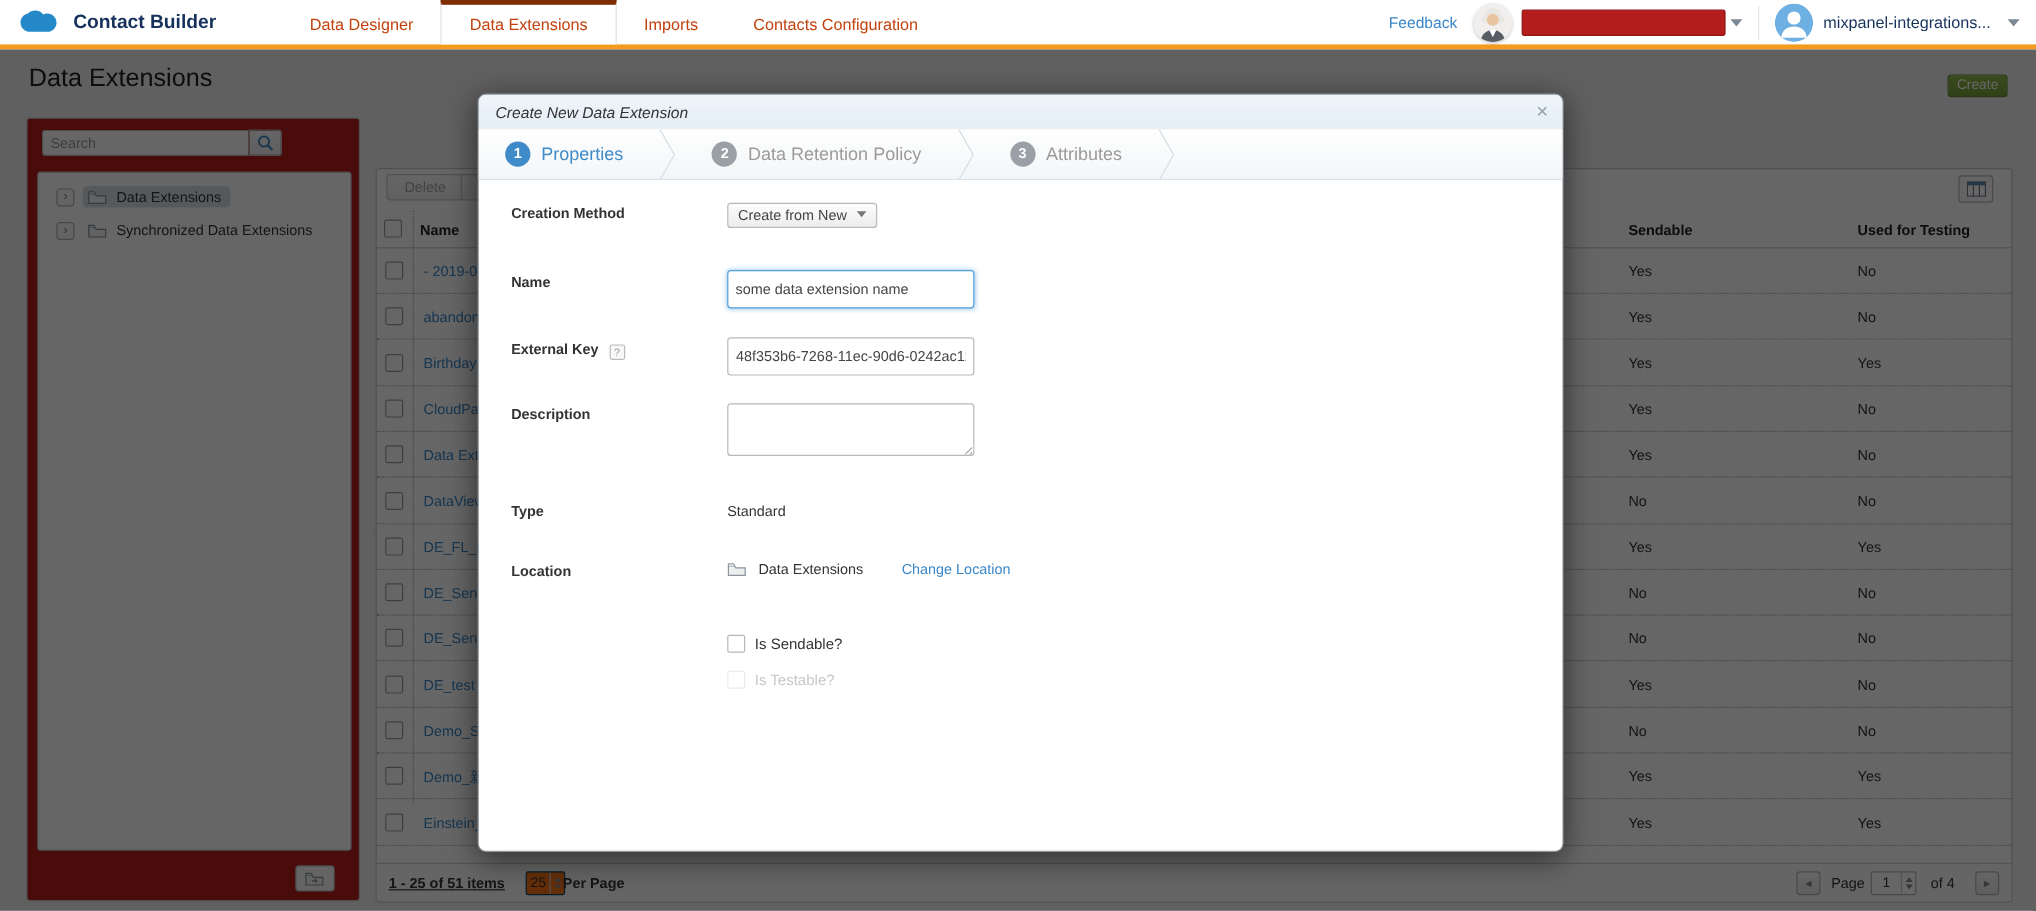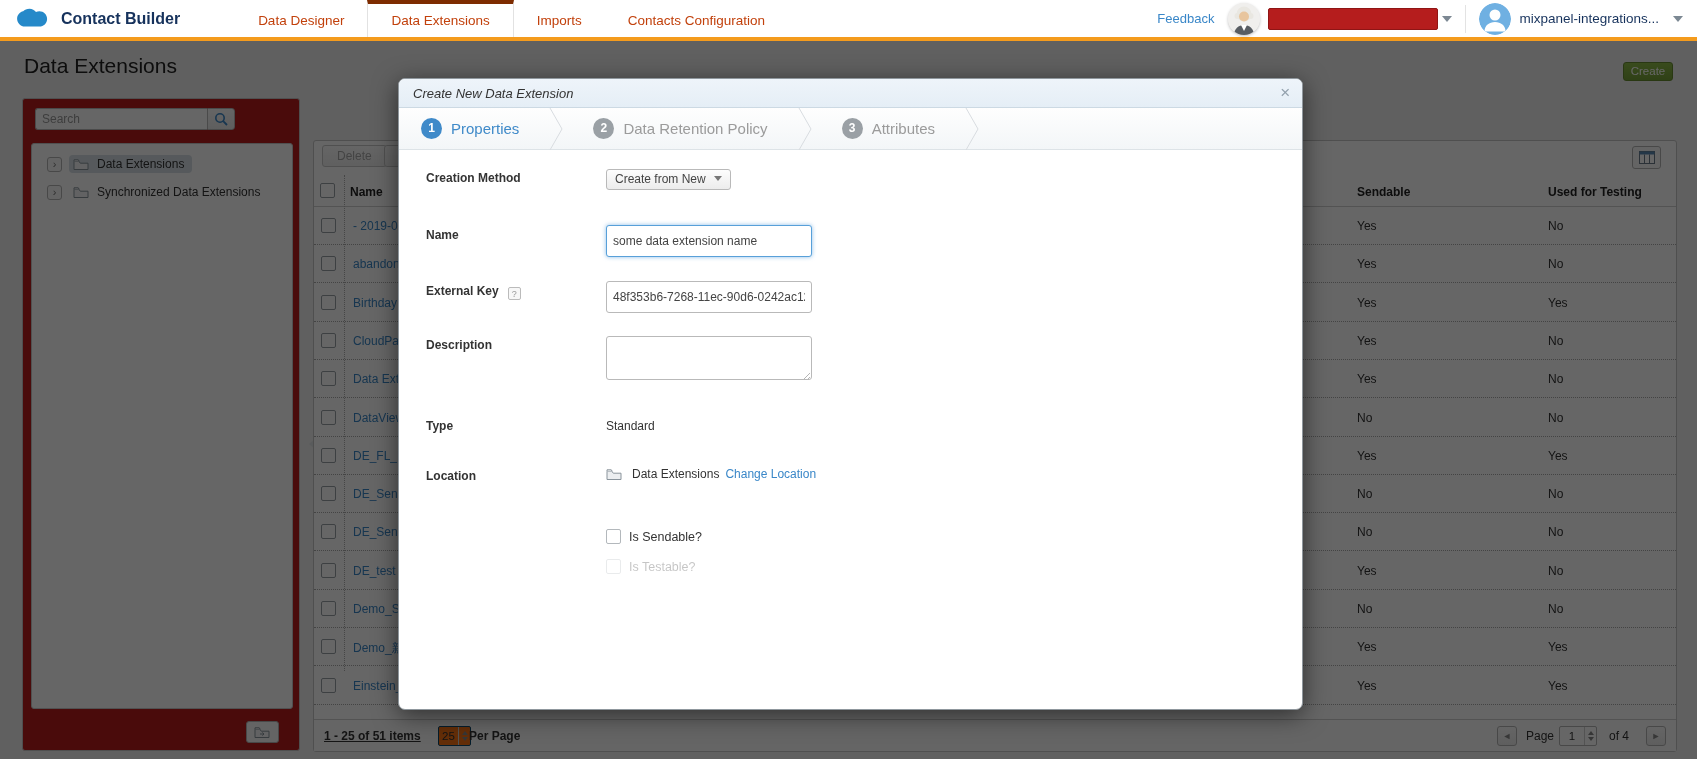--- a/index.html
+++ b/index.html
@@ -148,21 +148,21 @@
              font-family:"Liberation Sans",sans-serif; }
   .m-input.focused { border:1px solid #58a0d9; box-shadow:0 0 4px rgba(80,155,220,.65); outline:none; }
   .m-textarea { position:absolute; left:207px; top:257px; width:206px; height:44px; border:1px solid #b9b9b9;
                 border-radius:3px; resize:none; font-family:"Liberation Sans",sans-serif; }
   .resize-grip { position:absolute; left:402px; top:291px; width:9px; height:9px;
                  background:repeating-linear-gradient(135deg,transparent 0 2px,#b5b5b5 2px 3px);
                  clip-path:polygon(100% 0,100% 100%,0 100%); }
   .m-static { position:absolute; left:207px; font-size:12px; color:#333; }
   .loc-row { position:absolute; left:207px; top:388px; display:flex; align-items:center; }
   .loc-name { font-size:12px; color:#333; margin-left:9px; }
-  .loc-link { font-size:12px; color:#3A87C8; margin-left:6px; cursor:pointer; }
+  .loc-link { font-size:12px; color:#3A87C8; margin-left:32px; cursor:pointer; }
   .m-chkrow { position:absolute; left:207px; display:flex; align-items:center; }
   .m-chk { width:15px; height:15px; border:1px solid #b3b8bc; border-radius:2px; background:#fff; flex:0 0 auto; }
   .m-chklabel { font-size:12.5px; color:#333; margin-left:8px; }
   .m-chkrow.disabled { opacity:.28; }
   .modal-footer { position:absolute; left:0; bottom:0; width:100%; height:32px;
                   background:linear-gradient(#f8fbfd,#e2edf5); border-top:1px solid #d5dfe8;
                   border-radius:0 0 6px 6px; }
   .cancel-link { position:absolute; left:15px; top:9px; font-size:12.5px; color:#3A87C8; cursor:pointer; }
   .next-btn { position:absolute; right:10px; top:4px; width:46px; height:23px;
               background:linear-gradient(#5FA5DE,#3878B4); border:1px solid #2F6BA3; border-radius:4px;

